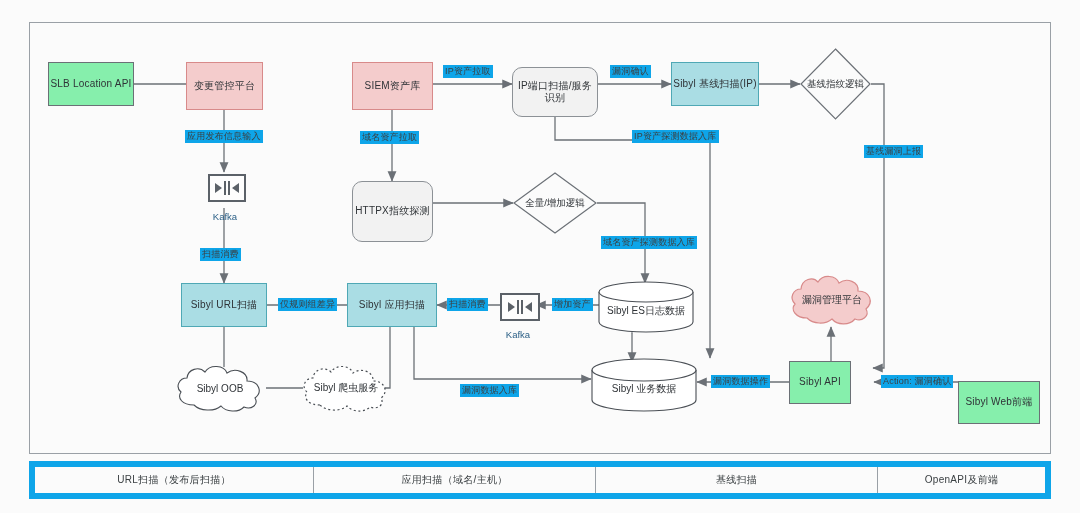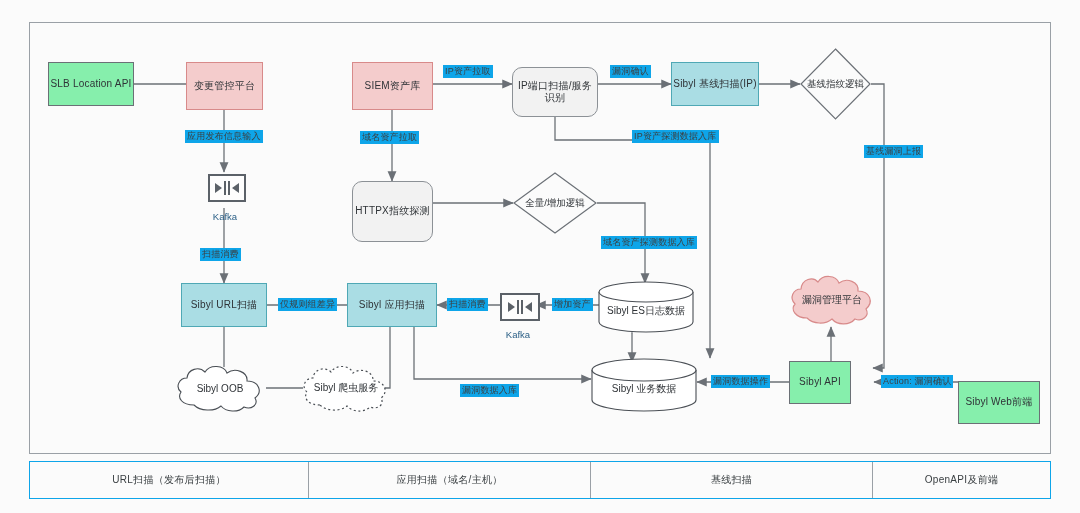--- a/index.html
+++ b/index.html
@@ -9,21 +9,21 @@
     font-family:"Liberation Sans","DejaVu Sans",sans-serif;
     overflow:hidden;
   }
   #canvas{position:relative;width:1080px;height:513px;background:#fbfbfb;}
   #frame{
     position:absolute;left:29px;top:22px;width:1022px;height:432px;
     border:1px solid #9aa0a6;background:#fbfbfb;box-sizing:border-box;
   }
   #footer{
     position:absolute;left:29px;top:461px;width:1022px;height:38px;
-    border:1px solid #0ea5e9;background:#fbfbfb;box-sizing:border-box;
+    border:6px solid #0ea5e9;background:#fbfbfb;box-sizing:border-box;
     display:flex;
   }
   .foot-cell{
     display:flex;align-items:center;justify-content:center;
     font-size:10px;color:#3b4043;letter-spacing:.3px;
     border-right:1px solid #9aa0a6;box-sizing:border-box;height:100%;
   }
   .foot-cell:last-child{border-right:none;}
 
   svg#wires{position:absolute;left:0;top:0;width:1080px;height:513px;pointer-events:none;}

